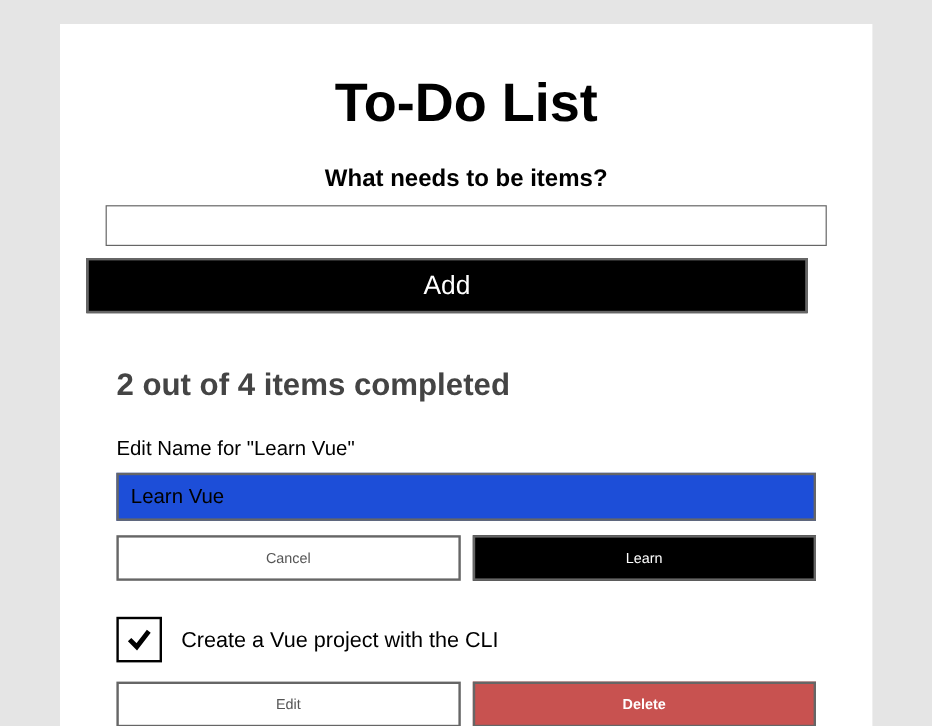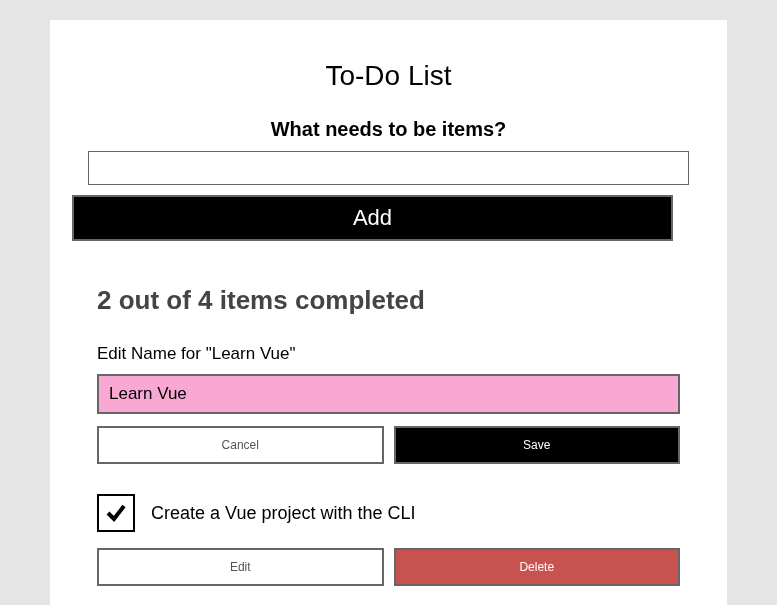--- a/index.html
+++ b/index.html
@@ -13,22 +13,22 @@
       padding: 20px 0;
     }
     .container {
       background: #fff;
       width: 677px;
       margin: 0 auto;
       padding: 40px 0 20px 0;
     }
     .page-title {
       text-align: center;
-      font-size: 28px;
-      font-weight: 400;
+      font-size: 45px;
+      font-weight: 700;
       color: #000;
       margin-bottom: 26px;
     }
     .subtitle {
       text-align: center;
       font-size: 20px;
       font-weight: 700;
       color: #000;
       margin-bottom: 10px;
     }
@@ -69,21 +69,21 @@
       color: #000;
       margin-bottom: 10px;
     }
     .edit-input {
       width: 100%;
       height: 40px;
       border: 2px solid #666;
       font-size: 17px;
       padding: 0 10px;
       margin-bottom: 12px;
-      background: #f9a8d4;
+      background: #1d4ed8;
     }
     .btn-row {
       display: flex;
       gap: 10px;
       margin-bottom: 30px;
     }
     .btn {
       flex: 1;
       height: 38px;
       font-size: 12px;
@@ -95,20 +95,21 @@
       color: #555;
     }
     .btn-dark {
       background: #000;
       color: #fff;
     }
     .btn-danger {
       background: #c85250;
       color: #fff;
       border: 2px solid #666;
+      font-weight: bold;
     }
     .item-row {
       display: flex;
       align-items: center;
       gap: 16px;
       margin-bottom: 16px;
     }
     .checkbox {
       width: 38px;
       height: 38px;
@@ -149,21 +150,21 @@
   <button class="add-btn">Add</button>
 
   <div class="inner">
     <div class="status">2 out of 4 items completed</div>
 
     <div class="edit-label">Edit Name for "Learn Vue"</div>
     <input type="text" class="edit-input" value="Learn Vue" style="">
 
     <div class="btn-row">
       <button class="btn btn-light">Cancel</button>
-      <button class="btn btn-dark">Save</button>
+      <button class="btn btn-dark">Learn</button>
     </div>
 
     <div class="item-row">
       <div class="checkbox">
         <svg class="checkmark" viewBox="0 0 24 24">
           <path d="M4 12 L10 18 L20 5" stroke="#000" stroke-width="4" fill="none"></path>
         </svg>
       </div>
       <div class="item-label">Create a Vue project with the CLI</div>
     </div>

